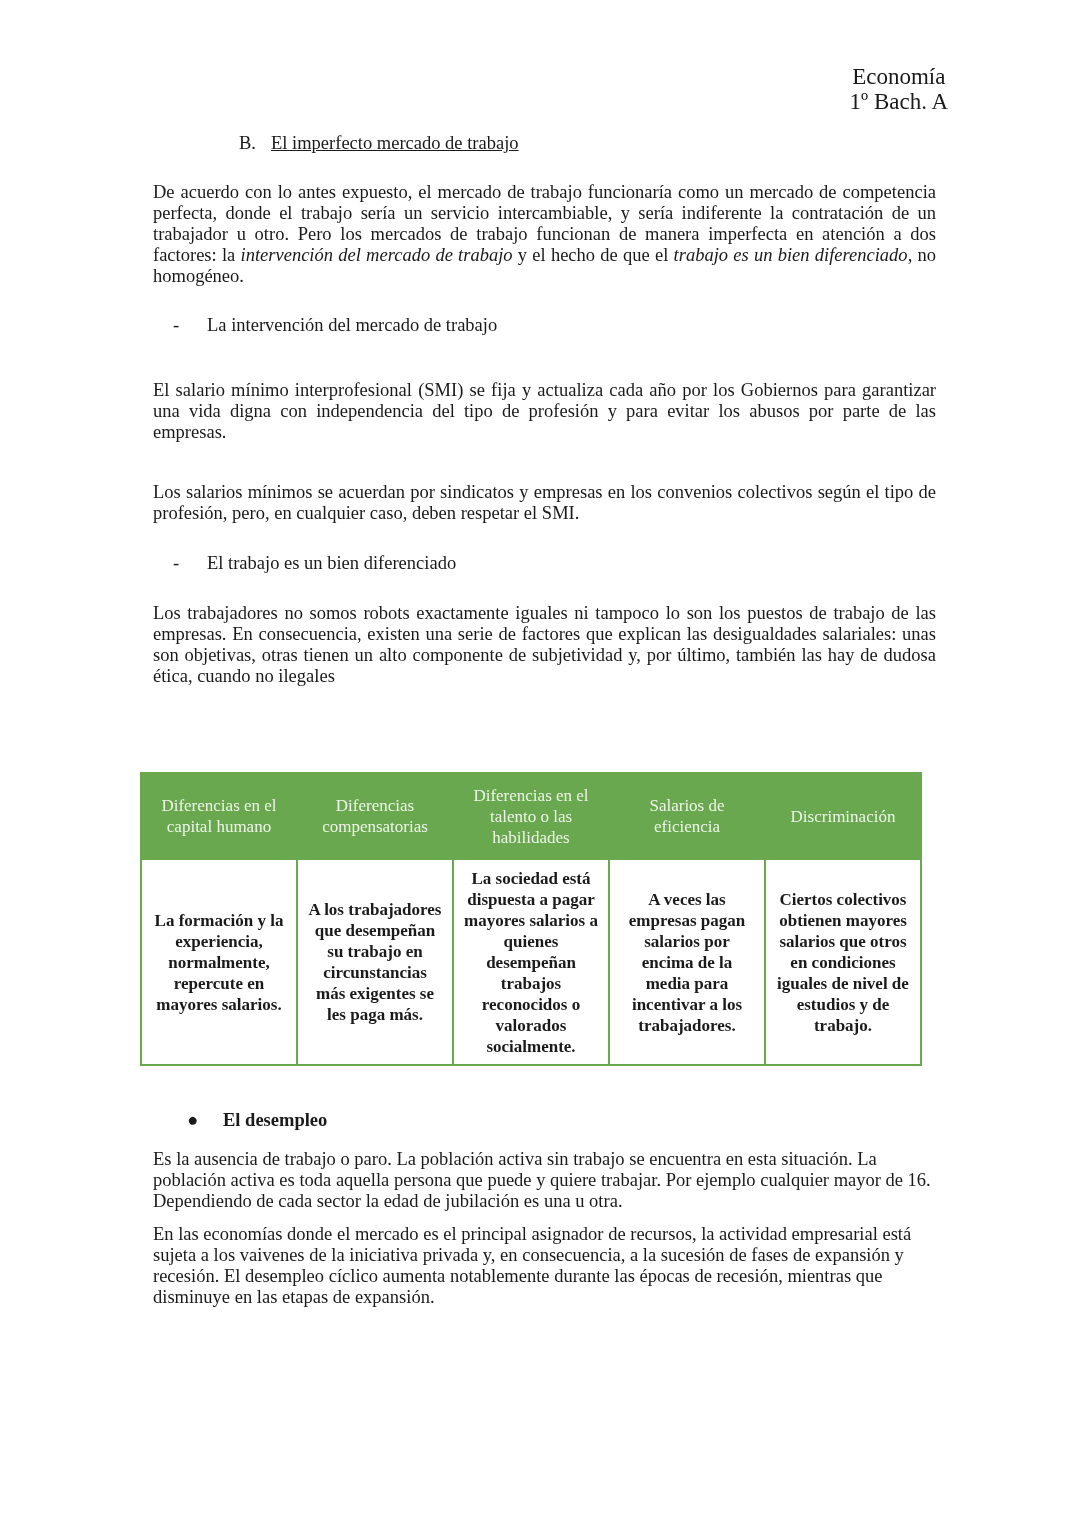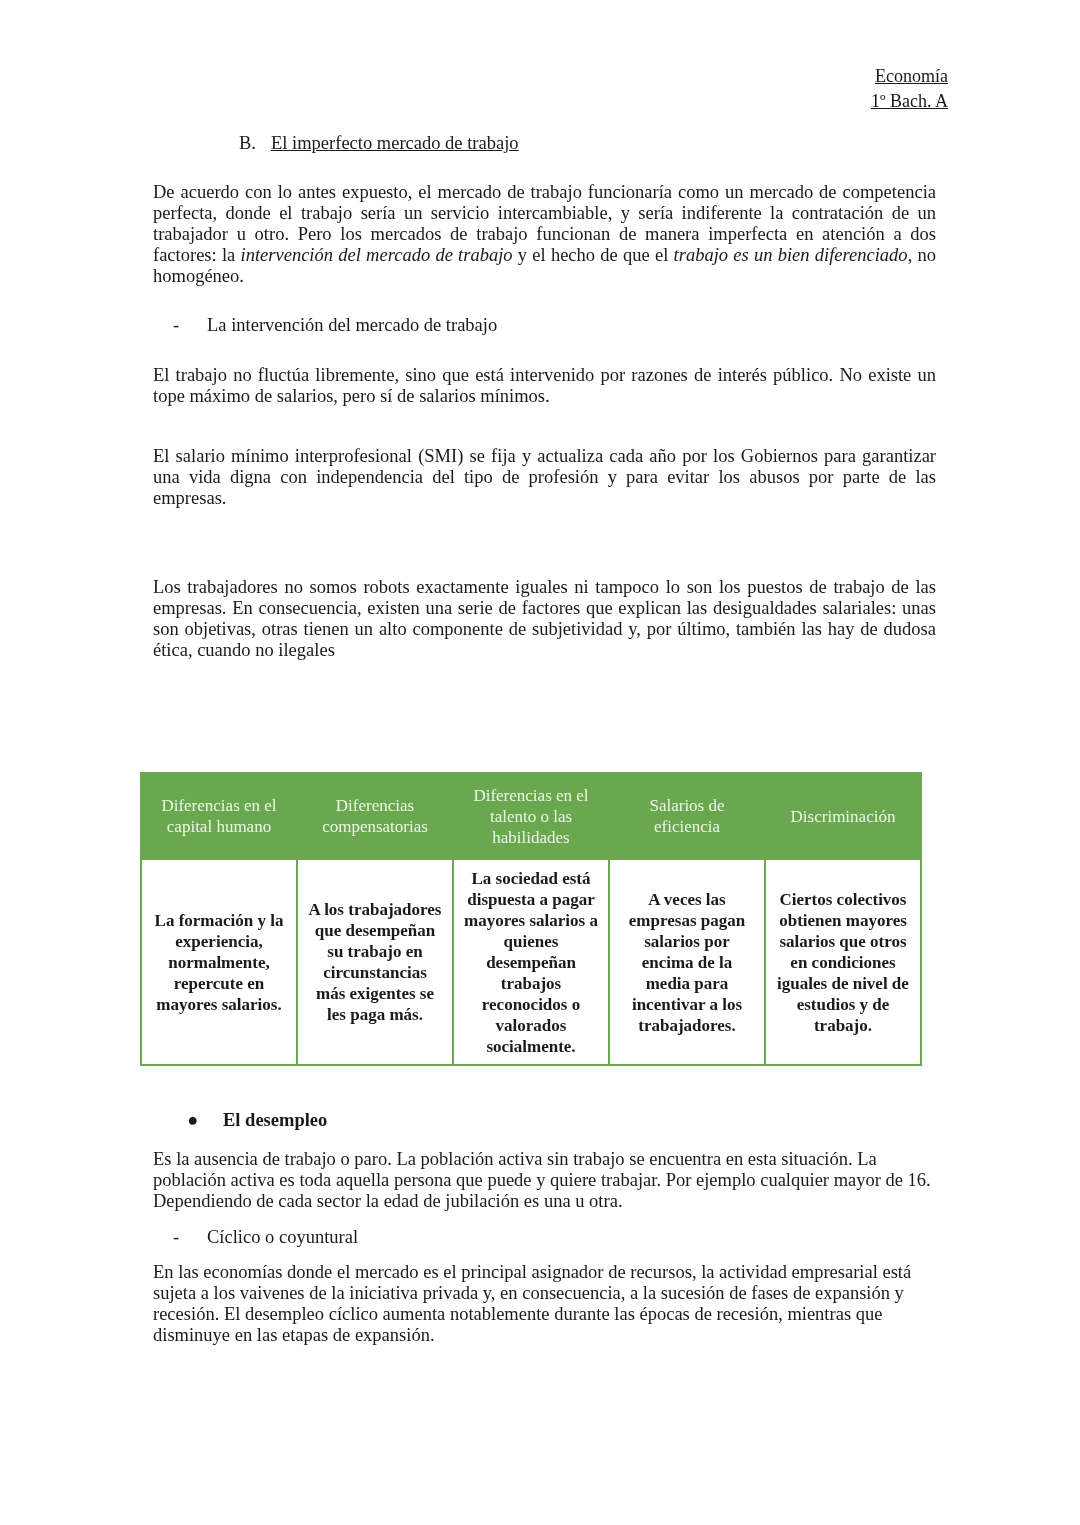--- a/index.html
+++ b/index.html
@@ -1,18 +1,18 @@
 <!DOCTYPE html>
 <html><head>
 <meta charset="utf-8">
 <style>
   html, body { margin:0; padding:0; background:#ffffff; }
   body { width:1080px; height:1525px; position:relative; overflow:hidden;
          font-family:"Liberation Serif", "DejaVu Serif", serif; color:#1a1a1a; font-size:18.5px; }
-  .page-header { position:absolute; right:132px; top:64px; text-align:right; line-height:25px; font-size:18px;text-decoration:underline; }
+  .page-header { position:absolute; right:132px; top:64px; text-align:center; line-height:25px; font-size:23px; }
   .content { position:absolute; left:141px; top:130px; width:807px; }
   p { margin:12px; line-height:21px; text-align:justify; }
   .sec-title { position:relative; left:98px; margin:0; line-height:26px; }
   .sec-title .num { display:inline-block; width:32px; }
   .sec-title .txt { text-decoration:underline; }
   .dash-item { position:relative; margin:0; line-height:26px; }
   .dash-item .dash { display:inline-block; width:66px; padding-left:32px; box-sizing:border-box; }
   table.factors { position:absolute; left:140px; top:772px; width:782px; border-collapse:collapse; table-layout:fixed; }
   table.factors th { background:#6aa84f; color:#eef6e9; font-weight:normal; font-size:17px; line-height:21px;
                      height:84px; padding:0 10px; border:2px solid #6aa84f; text-align:center; vertical-align:middle; }
@@ -36,25 +36,28 @@
   </h3>
   <div style="height:14px"></div>
   <p>
     <span>De acuerdo con lo antes expuesto, el mercado de trabajo funcionaría como un mercado de competencia perfecta, donde el trabajo sería un servicio intercambiable, y sería indiferente la contratación de un trabajador u otro. Pero los mercados de trabajo funcionan de manera imperfecta en atención a dos factores: la </span><em>intervención del mercado de trabajo</em><span> y el hecho de que el </span><em>trabajo es un bien diferenciado</em><span>, no homogéneo.</span>
   </p>
   <div style="height:13px"></div>
   <div class="dash-item">
     <span class="dash">-</span><span>La intervención del mercado de trabajo</span>
   </div>
   <div style="height:15px"></div>
-  <p>El trabajo no fluctúa libremente, sino que está intervenido por razones de interés público. No existe un tope máximo de salarios, pero sí de salarios mínimos.</p>
   <div style="height:15px"></div>
   <p>El salario mínimo interprofesional (SMI) se fija y actualiza cada año por los Gobiernos para garantizar una vida digna con independencia del tipo de profesión y para evitar los abusos por parte de las empresas.</p>
   <div style="height:15px"></div>
+  <p>Los salarios mínimos se acuerdan por sindicatos y empresas en los convenios colectivos según el tipo de profesión, pero, en cualquier caso, deben respetar el SMI.</p>
   <div style="height:14px"></div>
+  <div class="dash-item">
+    <span class="dash">-</span><span>El trabajo es un bien diferenciado</span>
+  </div>
   <div style="height:15px"></div>
   <p>Los trabajadores no somos robots exactamente iguales ni tampoco lo son los puestos de trabajo de las empresas. En consecuencia, existen una serie de factores que explican las desigualdades salariales: unas son objetivas, otras tienen un alto componente de subjetividad y, por último, también las hay de dudosa ética, cuando no ilegales</p>
 </div>
 
 <table class="factors">
   <thead>
     <tr>
       <th>Diferencias en el capital humano</th>
       <th>Diferencias compensatorias</th>
       <th>Diferencias en el talento o las habilidades</th>
@@ -71,17 +74,14 @@
       <td>Ciertos colectivos obtienen mayores salarios que otros en condiciones iguales de nivel de estudios y de trabajo.</td>
     </tr>
   </tbody>
 </table>
 
 <div class="content" style="top:1091px;">
   <div class="bullet-item">
     <span class="bullet">●</span><b>El desempleo</b>
   </div>
   <p style="text-align:left;">Es la ausencia de trabajo o paro. La población activa sin trabajo se encuentra en esta situación. La población activa es toda aquella persona que puede y quiere trabajar. Por ejemplo cualquier mayor de 16. Dependiendo de cada sector la edad de jubilación es una u otra.</p>
-  <div class="dash-item">
-    <span class="dash">-</span><span>Cíclico o coyuntural</span>
-  </div>
   <p style="text-align:left;">En las economías donde el mercado es el principal asignador de recursos, la actividad empresarial está sujeta a los vaivenes de la iniciativa privada y, en consecuencia, a la sucesión de fases de expansión y recesión. El desempleo cíclico aumenta notablemente durante las épocas de recesión, mientras que disminuye en las etapas de expansión.</p>
 </div>
 
 </body></html>

